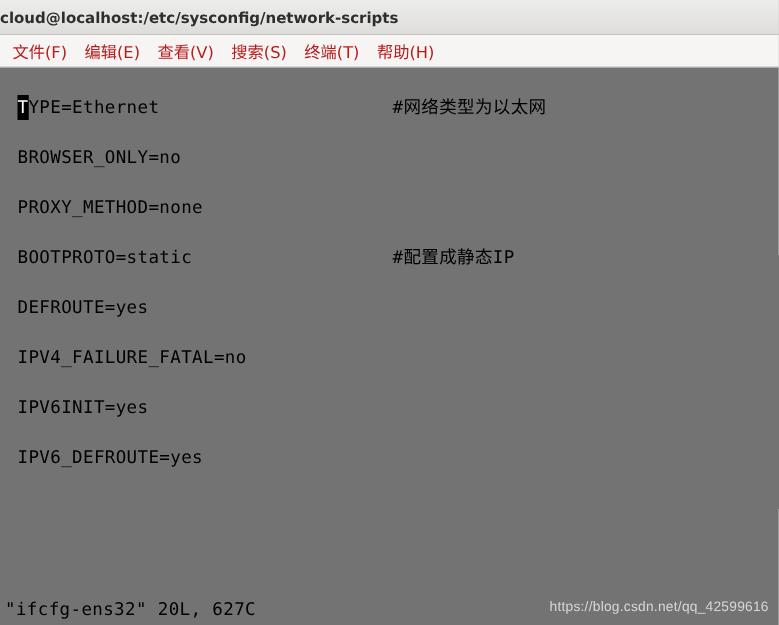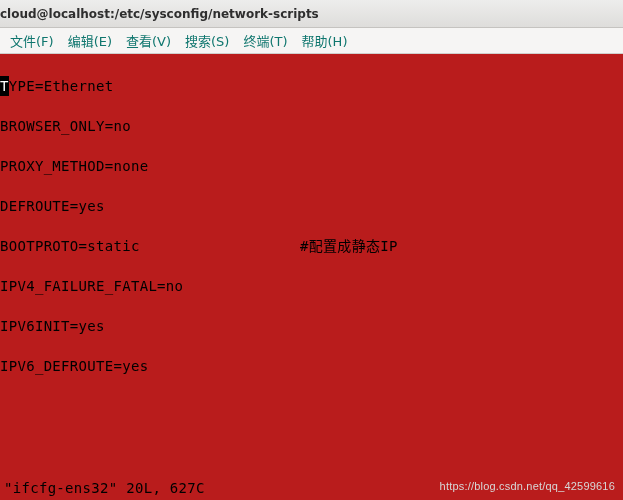--- a/index.html
+++ b/index.html
@@ -23,30 +23,30 @@
   }
   .menubar {
     background: #f6f5f4;
     border-bottom: 1px solid #d0cfcd;
     height: 26px;
     display: flex;
     align-items: center;
     gap: 14px;
     padding: 0 10px;
     font-size: 13px;
-    color: #0f766e;
+    color: #b91c1c;
   }
   .menuitem { cursor: default; }
   .terminal {
-    background: #b91c1c;
+    background: #737373;
     font-family: "DejaVu Sans Mono", "Noto Sans Mono CJK SC", monospace;
     font-size: 14px;
     line-height: 20px;
     color: #000;
-    padding: 2px 4px 2px 0;
+    padding: 2px 4px 2px 14px;
     height: calc(500px - 28px - 26px);
     position: relative;
     white-space: pre;
     letter-spacing: 0.3px;
   }
   .row { display: flex; }
   .col-left { width: 300px; }
   .col-comment { color: #000; }
   .cursor-cell {
     background: #000;
@@ -82,25 +82,25 @@
 <div class="menubar">
   <span class="menuitem">文件(F)</span>
   <span class="menuitem">编辑(E)</span>
   <span class="menuitem">查看(V)</span>
   <span class="menuitem">搜索(S)</span>
   <span class="menuitem">终端(T)</span>
   <span class="menuitem">帮助(H)</span>
 </div>
 
 <div class="terminal">
-<div class="row"><span class="col-left"><span class="cursor-cell">T</span><span>YPE=Ethernet</span></span></div>
+<div class="row"><span class="col-left"><span class="cursor-cell">T</span><span>YPE=Ethernet</span></span><span class="col-comment">#网络类型为以太网</span></div>
 <div class="row"><span>BROWSER_ONLY=no</span></div>
 <div class="row"><span>PROXY_METHOD=none</span></div>
+<div class="row"><span class="col-left">BOOTPROTO=static</span><span class="col-comment">#配置成静态IP</span></div>
 <div class="row"><span>DEFROUTE=yes</span></div>
-<div class="row"><span class="col-left">BOOTPROTO=static</span><span class="col-comment">#配置成静态IP</span></div>
 <div class="row"><span>IPV4_FAILURE_FATAL=no</span></div>
 <div class="row"><span>IPV6INIT=yes</span></div>
 <div class="row"><span>IPV6_DEFROUTE=yes</span></div>
 
 
 
 
 
 
 

